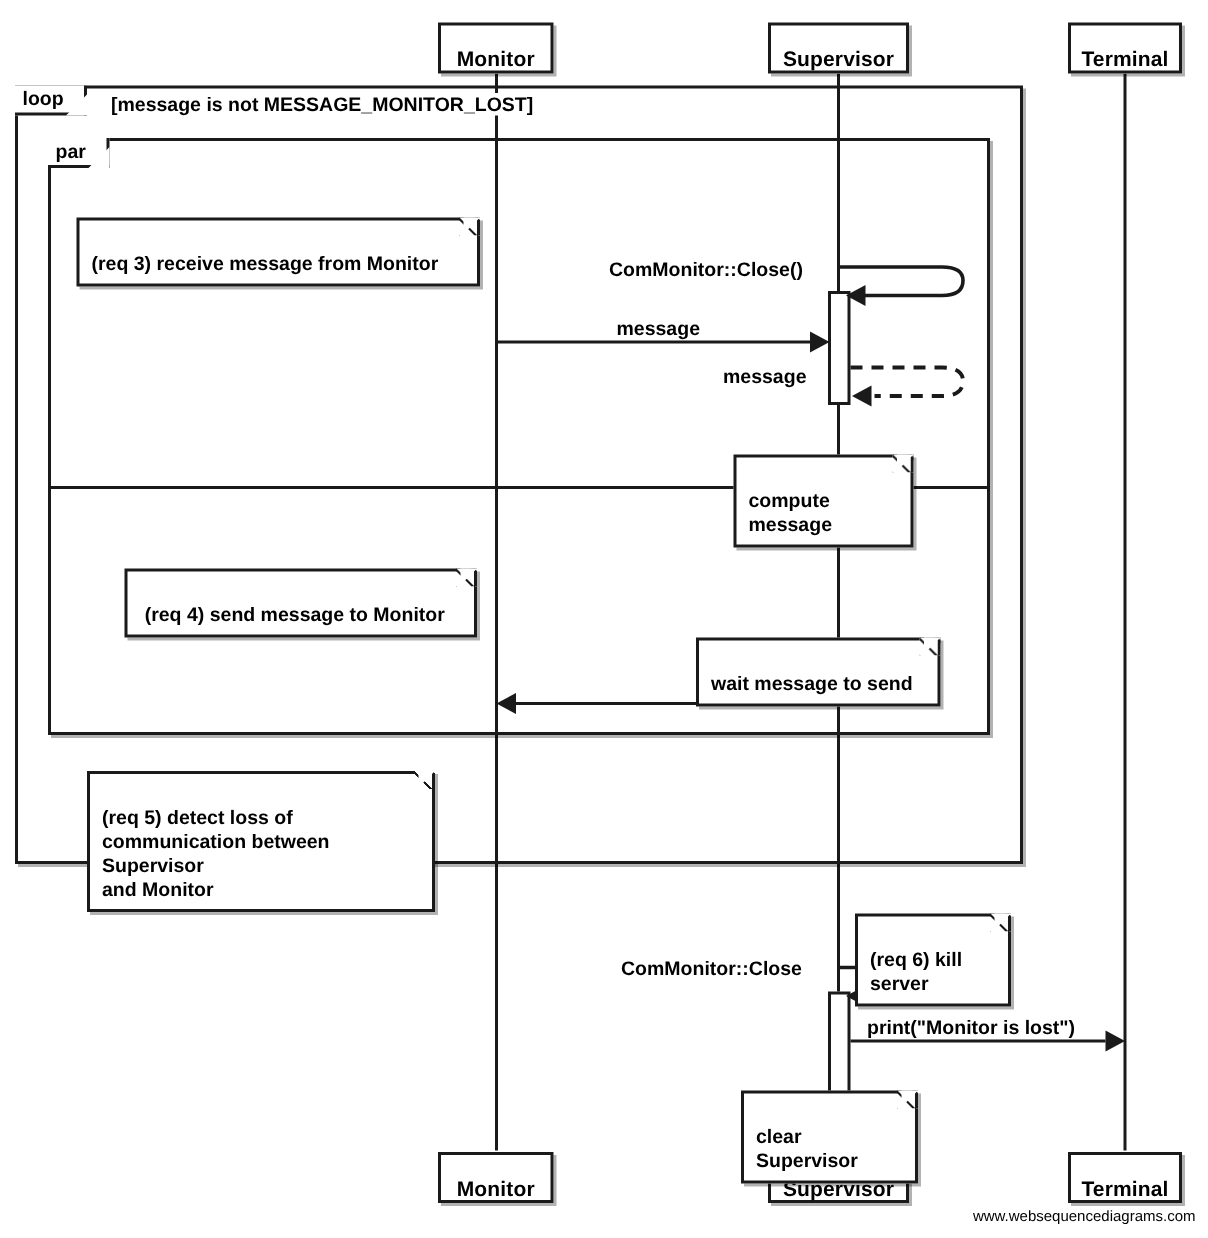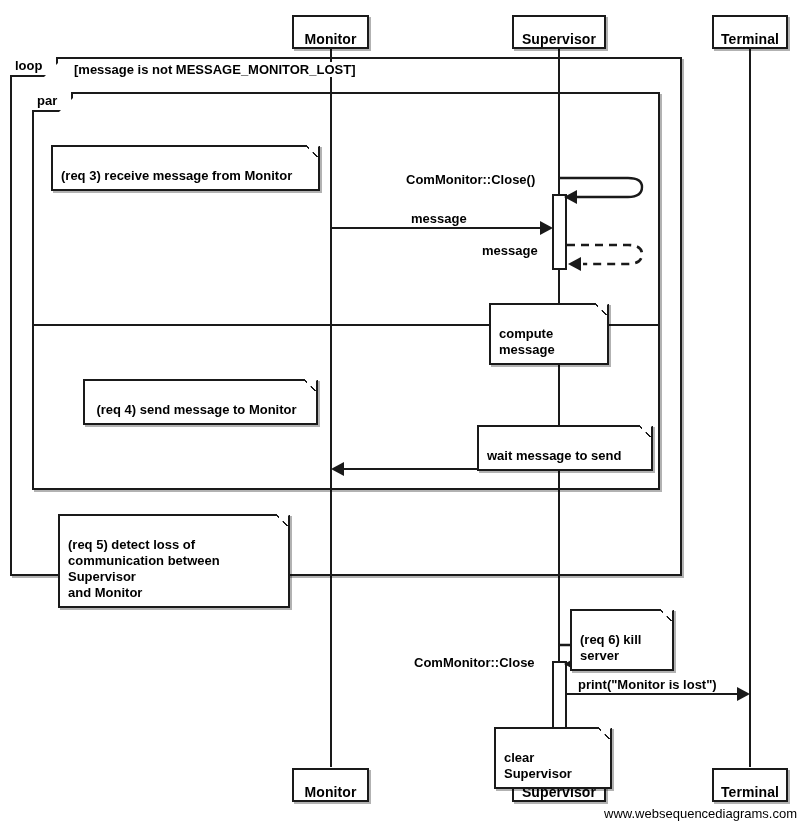--- a/index.html
+++ b/index.html
@@ -169,21 +169,21 @@
   }
   .arrow-left {
     border-width: 7px 13px 7px 0;
     border-color: transparent #1a1a1a transparent transparent;
   }
   .selfcall { position: absolute; z-index: 5; }
   .selfcall svg { display: block; overflow: visible; }
 
   .footer {
     position: absolute;
-    font-size: 13px;
+    font-size: 10px;
     color: #000;
     white-space: nowrap;
     z-index: 8;
     margin-left: 28px;
   }
 </style>
 </head>
 <body>
 
 <div id="canvas">
@@ -227,21 +227,21 @@
   <div class="note" style="left:58px; top:494px; width:232px;">
     <span>(req 5) detect loss of
 communication between Supervisor
 and Monitor</span>
   </div>
 
   <div class="note" style="left:489px; top:283px; width:120px;">
     <span>compute message</span>
   </div>
 
-  <div class="note" style="left:477px; top:405px; width:176px;">
+  <div class="note" style="left:464px; top:405px; width:163px;">
     <span>wait message to send</span>
   </div>
 
   <div class="note" style="left:570px; top:589px; width:104px;">
     <span>(req 6) kill server</span>
   </div>
 
   <div class="note" style="left:494px; top:707px; width:118px;">
     <span>clear Supervisor</span>
   </div>
@@ -271,21 +271,21 @@
   <div class="selfcall" style="left:565px; top:243px;">
     <svg width="88" height="30" viewBox="0 0 88 30">
       <path d="M 2 2 L 63 2 Q 77 2 77 11 Q 77 21 63 21 L 18 21" fill="none" stroke="#1a1a1a" stroke-width="2.6" stroke-dasharray="8 6"></path>
     </svg>
   </div>
   <div class="arrow-head arrow-left" style="left:568px; top:257px;"></div>
 
   <div class="msg-line" style="left:344px; top:468px; width:215px;"></div>
   <div class="arrow-head arrow-left" style="left:331px; top:462px;"></div>
 
-  <div class="msg-label" style="left:414px; top:638px;margin-top:17px;">
+  <div class="msg-label" style="left:414px; top:638px;">
     <span>ComMonitor::Close</span>
   </div>
   <div class="selfcall" style="left:556px; top:643px;">
     <svg width="96" height="30" viewBox="0 0 96 30">
       <path d="M 2 2 L 72 2 Q 86 2 86 11 Q 86 21 72 21 L 20 21" fill="none" stroke="#1a1a1a" stroke-width="2.4"></path>
     </svg>
   </div>
   <div class="arrow-head arrow-left" style="left:564px; top:657px;"></div>
 
   <div class="msg-label" style="left:578px; top:677px;">

